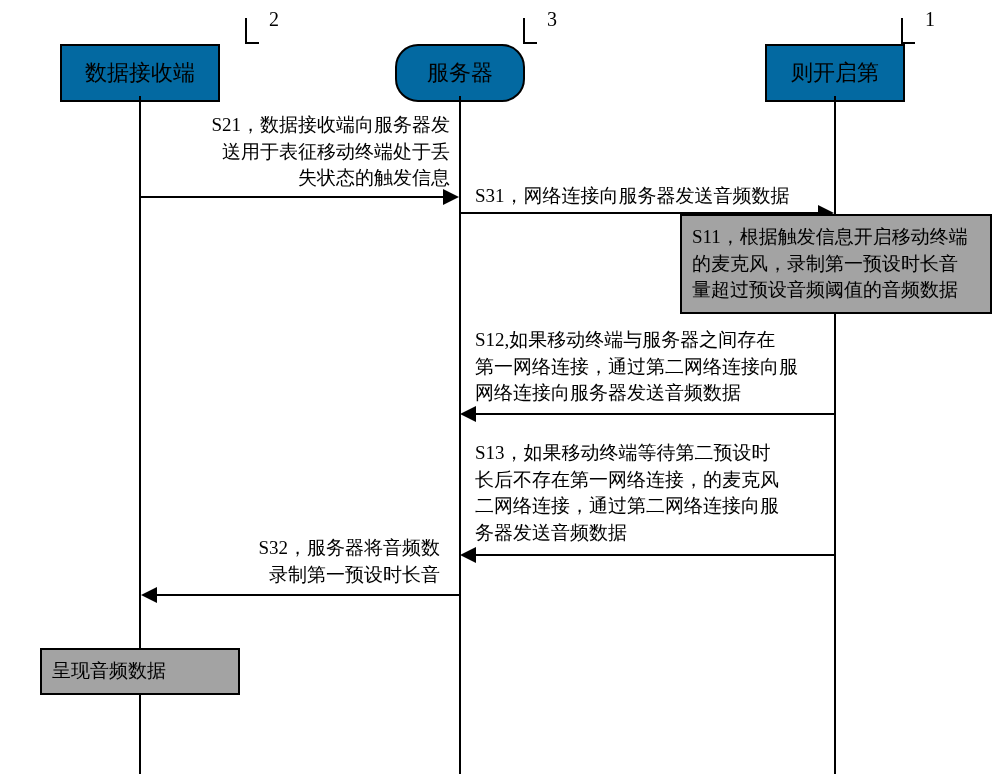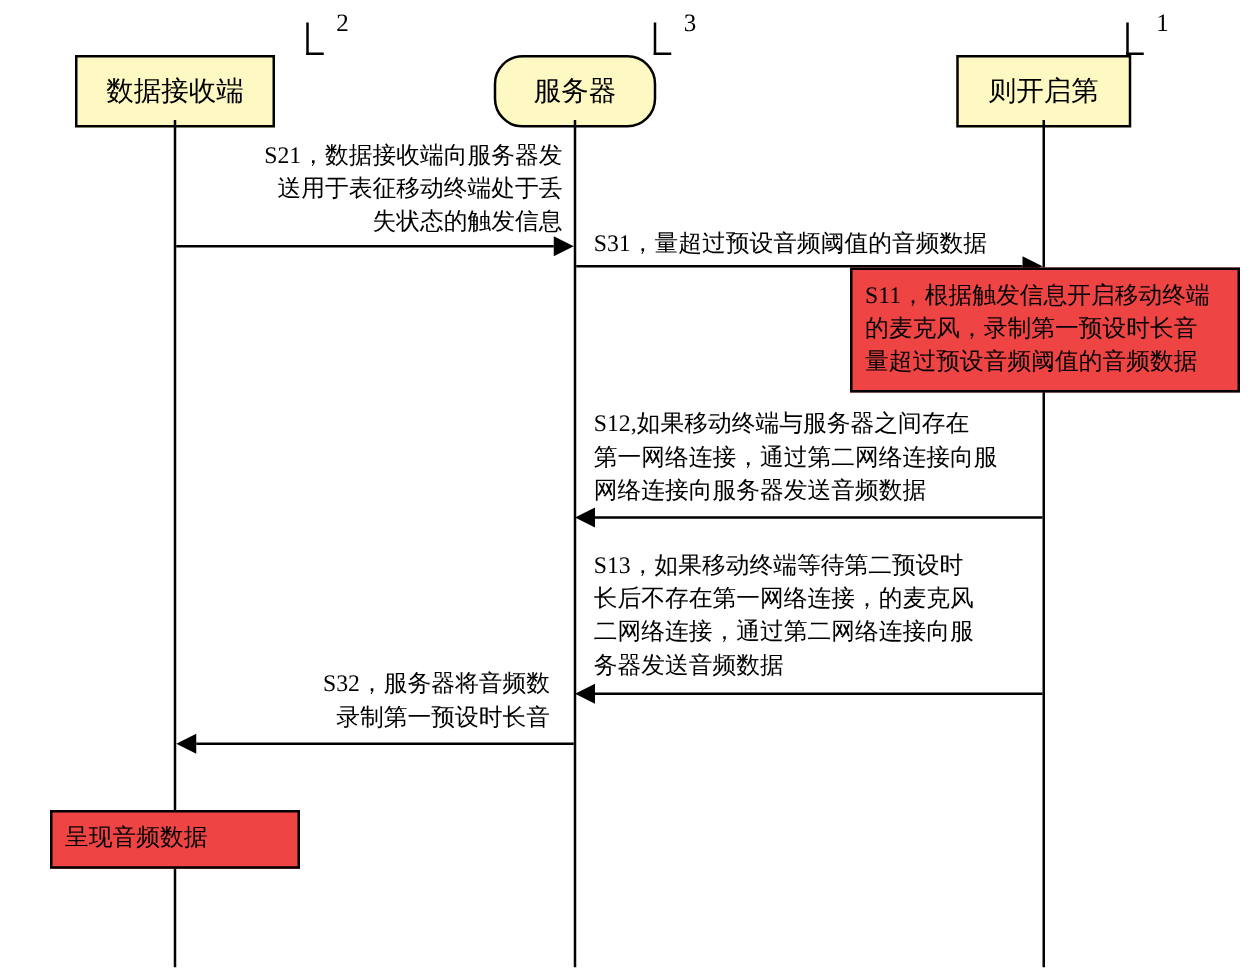--- a/index.html
+++ b/index.html
@@ -6,21 +6,21 @@
     body {
       font-family: "SimSun", "宋体", serif;
       background: #fff;
       width: 1000px;
       height: 774px;
       position: relative;
     }
     .actor-box {
       position: absolute;
       border: 2px solid #000;
-      background: #fef9c3;
+      background: #0369a1;
       padding: 12px 20px;
       font-size: 22px;
       text-align: center;
     }
     .actor-label {
       position: absolute;
       font-size: 20px;
     }
     .actor-label-line {
       position: absolute;
@@ -55,21 +55,21 @@
     .arrow-head-left {
       position: absolute;
       width: 0; height: 0;
       border-top: 8px solid transparent;
       border-bottom: 8px solid transparent;
       border-right: 16px solid #000;
     }
     .activation-box {
       position: absolute;
       border: 2px solid #000;
-      background: #ef4444;
+      background: #a3a3a3;
       padding: 8px 10px;
       font-size: 19px;
       line-height: 1.4;
     }
   </style>
 </head>
 <body>
 
 <div class="actor-label" style="left:269px; top:8px;">2</div>
 <div class="actor-label-line" style="left:245px; top:18px; width:14px; height:26px;"></div>
@@ -94,21 +94,21 @@
 <div class="lifeline" style="left:459px; top:96px; height:678px;"></div>
 <div class="lifeline" style="left:834px; top:96px; height:118px;"></div>
 <div class="lifeline" style="left:834px; top:306px; height:468px;"></div>
 
 <div class="message-text centered" style="left:150px; top:112px; width:300px;">S21，数据接收端向服务器发
 送用于表征移动终端处于丢
 失状态的触发信息</div>
 <div class="arrow-line" style="left:141px; top:196px; width:302px;"></div>
 <div class="arrow-head-right" style="left:443px; top:189px;"></div>
 
-<div class="message-text left" style="left:475px; top:183px; width:360px;">S31，量超过预设音频阈值的音频数据</div>
+<div class="message-text left" style="left:475px; top:183px; width:360px;">S31，网络连接向服务器发送音频数据</div>
 <div class="arrow-line" style="left:461px; top:212px; width:357px;"></div>
 <div class="arrow-head-right" style="left:818px; top:205px;"></div>
 
 <div class="activation-box" style="left:680px; top:214px; width:312px;">
   <span style="white-space: pre-wrap;">S11，根据触发信息开启移动终端
 的麦克风，录制第一预设时长音
 量超过预设音频阈值的音频数据</span>
 </div>
 
 <div class="message-text left" style="left:475px; top:327px; width:360px;">S12,如果移动终端与服务器之间存在

